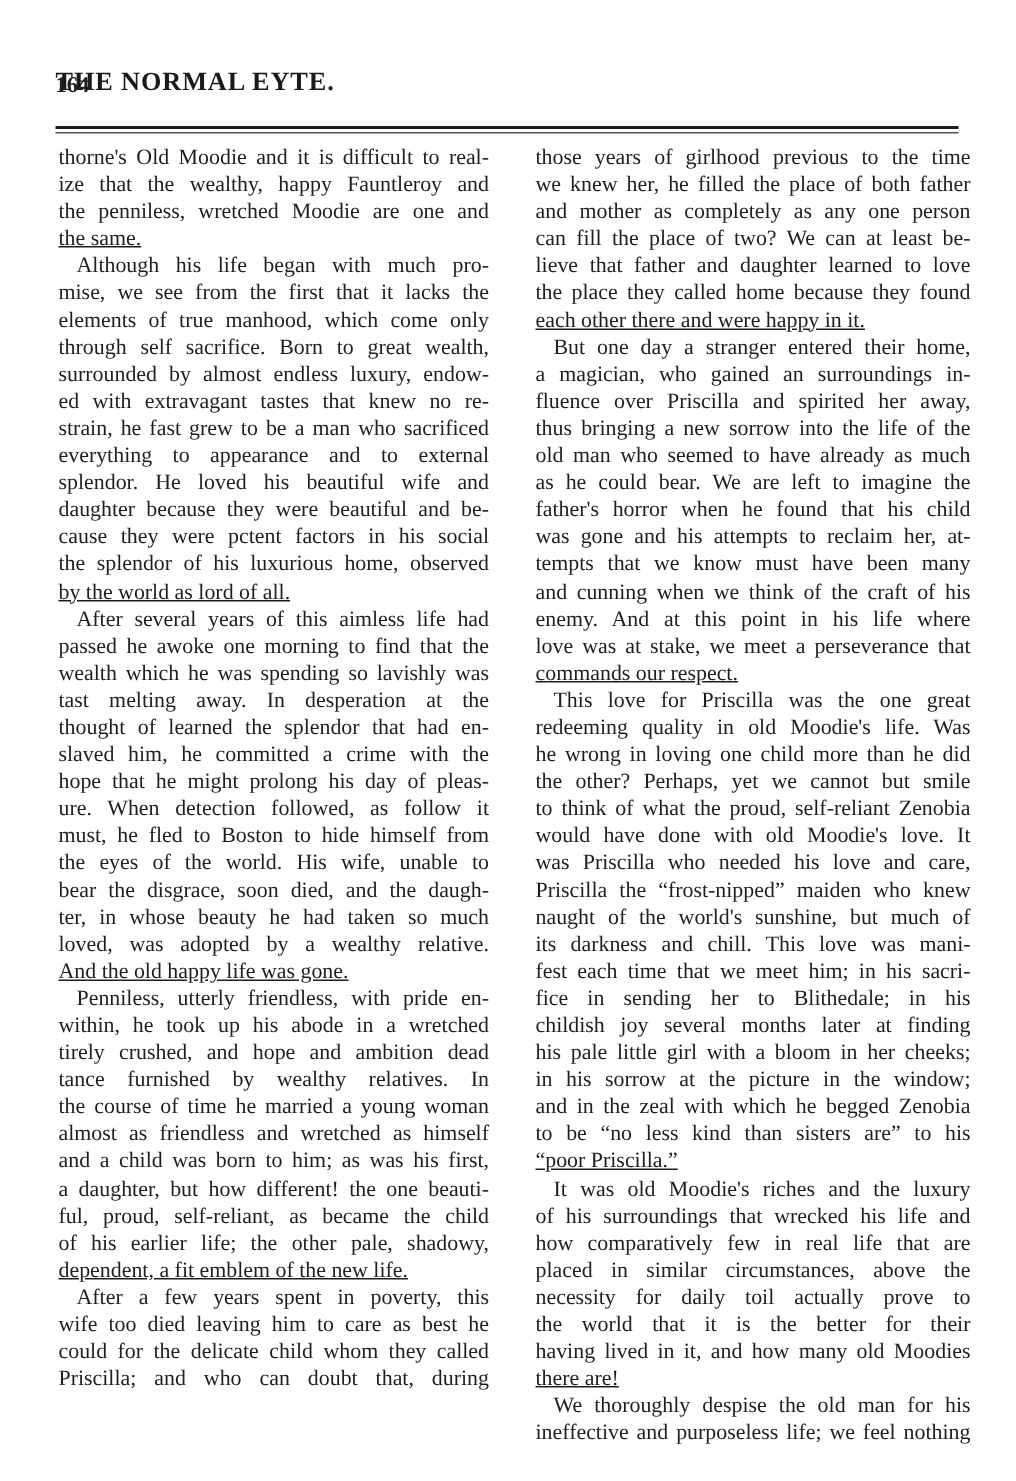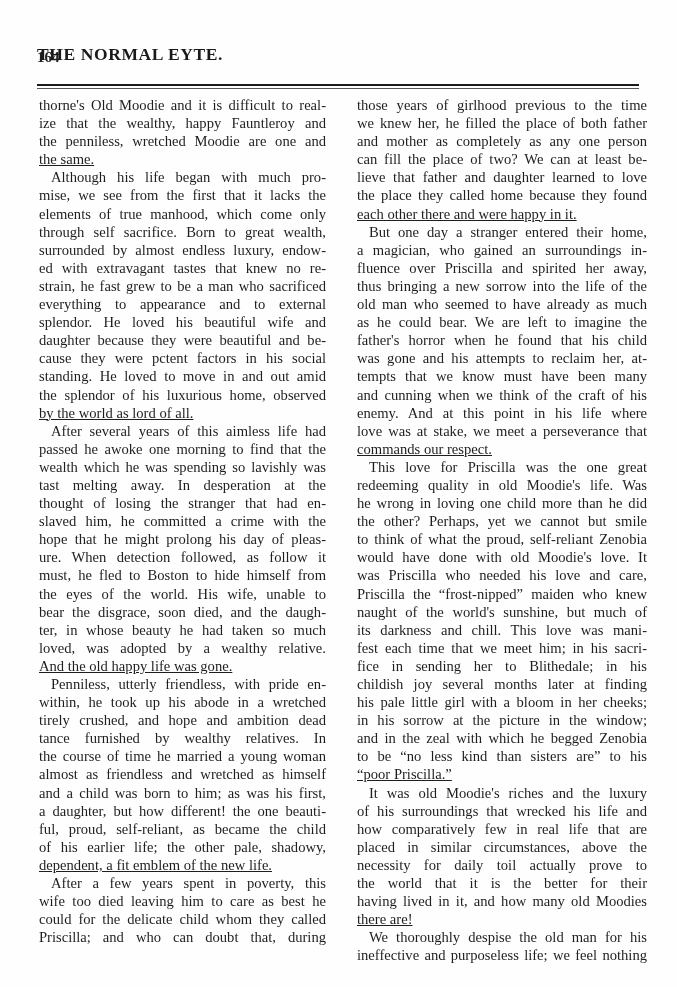--- a/index.html
+++ b/index.html
@@ -102,30 +102,29 @@
         <span class="line">mise, we see from the first that it lacks the</span>
         <span class="line">elements of true manhood, which come only</span>
         <span class="line">through self sacrifice. Born to great wealth,</span>
         <span class="line">surrounded by almost endless luxury, endow-</span>
         <span class="line">ed with extravagant tastes that knew no re-</span>
         <span class="line">strain, he fast grew to be a man who sacrificed</span>
         <span class="line">everything to appearance and to external</span>
         <span class="line">splendor. He loved his beautiful wife and</span>
         <span class="line">daughter because they were beautiful and be-</span>
         <span class="line">cause they were pctent factors in his social</span>
-        <span class="line">standing. He loved to move in and out amid</span>
         <span class="line">the splendor of his luxurious home, observed</span>
         <span class="line last">by the world as lord of all.</span>
       </div>
       <div>
         <span class="line indent">After several years of this aimless life had</span>
         <span class="line">passed he awoke one morning to find that the</span>
         <span class="line">wealth which he was spending so lavishly was</span>
         <span class="line">tast melting away. In desperation at the</span>
-        <span class="line">thought of losing the stranger that had en-</span>
+        <span class="line">thought of learned the splendor that had en-</span>
         <span class="line">slaved him, he committed a crime with the</span>
         <span class="line">hope that he might prolong his day of pleas-</span>
         <span class="line">ure. When detection followed, as follow it</span>
         <span class="line">must, he fled to Boston to hide himself from</span>
         <span class="line">the eyes of the world. His wife, unable to</span>
         <span class="line">bear the disgrace, soon died, and the daugh-</span>
         <span class="line">ter, in whose beauty he had taken so much</span>
         <span class="line">loved, was adopted by a wealthy relative.</span>
         <span class="line last">And the old happy life was gone.</span>
       </div>

